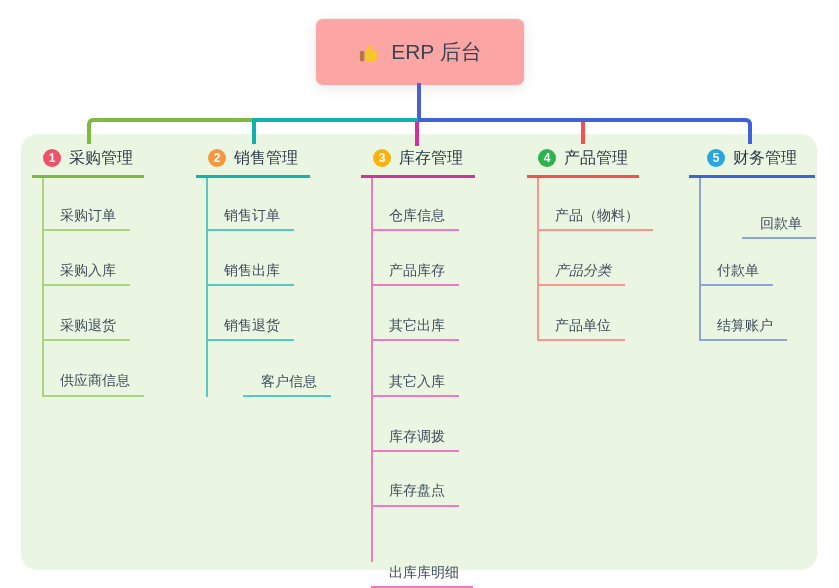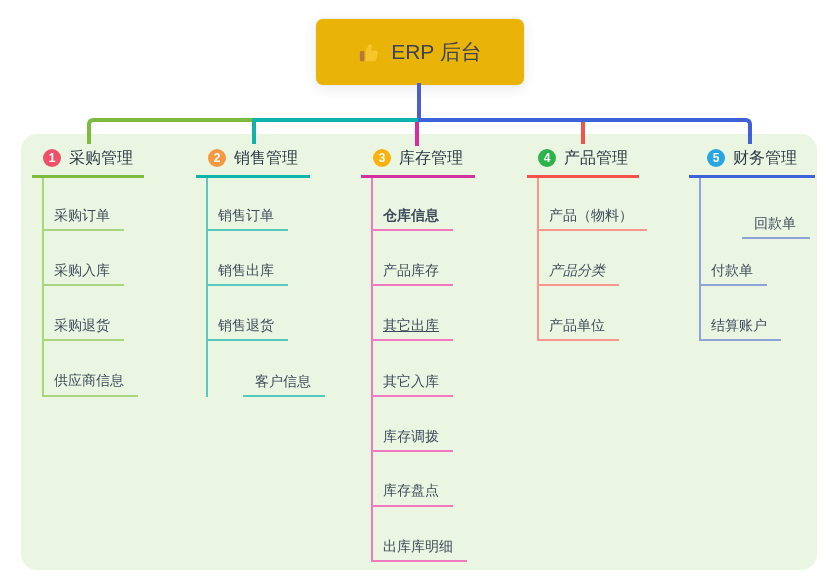--- a/index.html
+++ b/index.html
@@ -8,42 +8,42 @@
     font-family:"Liberation Sans","DejaVu Sans",sans-serif;
     overflow:hidden;
   }
   .canvas{position:absolute;inset:0;}
   .panel{
     position:absolute;left:21px;top:134px;width:796px;height:436px;
     border-radius:16px;
   }
   .root-node{
     position:absolute;left:315px;top:18px;width:208px;height:66px;
-    background:#eab308;border:1px solid #f0f0f0;border-radius:8px;
+    background:#fca5a5;border:1px solid #f0f0f0;border-radius:8px;
     box-shadow:0 3px 12px rgba(60,70,90,0.10);
     display:flex;align-items:center;justify-content:center;gap:10px;
     font-size:21px;font-weight:500;color:#3a4453;
   }
   .root-node .thumb{display:inline-flex;align-items:center;}
   .seg{position:absolute;box-sizing:border-box;}
   .branch-header{
     position:absolute;box-sizing:border-box;height:31px;
     display:flex;align-items:center;justify-content:center;gap:8px;
     padding:0 10px 6px 10px;
     font-size:16px;font-weight:500;color:#2c3a48;white-space:nowrap;
   }
   .badge{
     width:18px;height:18px;border-radius:50%;flex:0 0 18px;
     display:flex;align-items:center;justify-content:center;
     color:#ffffff;font-size:12px;font-weight:bold;line-height:18px;
   }
   .vline{position:absolute;width:2px;}
   .child-node{
     position:absolute;box-sizing:border-box;white-space:nowrap;
-    padding:0 14px 4px 12px;font-size:14px;line-height:19px;color:#3d4b5c;
+    padding:0 14px 4px 18px;font-size:14px;line-height:19px;color:#3d4b5c;
   }
 </style>
 </head>
 <body>
 
 <div class="canvas">
 
   <div class="panel" id="panel" style="background: rgb(234, 246, 226);"></div>
 
   <div class="root-node">
@@ -86,27 +86,27 @@
         <div class="child-node" style="left: 206px; top: 261px; border-bottom: 2px solid rgb(86, 202, 193);">销售出库</div>
         <div class="child-node" style="left: 206px; top: 316px; border-bottom: 2px solid rgb(86, 202, 193);">销售退货</div>
         <div class="child-node" style="left: 206px; top: 372px; border-bottom: 2px solid rgb(86, 202, 193); margin-left: 37px;">客户信息</div>
       </div>
       <div>
         <div class="branch-header" style="left: 361px; top: 147px; min-width: 114px; border-bottom: 3px solid rgb(211, 49, 158);">
           <span class="badge" style="background: rgb(251, 178, 13);">3</span>
           <span>库存管理</span>
         </div>
         <div class="vline" style="left: 371px; top: 178px; height: 384px; background: rgb(239, 122, 192);"></div>
-        <div class="child-node" style="left: 371px; top: 206px; border-bottom: 2px solid rgb(239, 122, 192); font-weight: bold;">仓库信息</div>
+        <div class="child-node" style="left: 371px; top: 206px; border-bottom: 2px solid rgb(239, 122, 192);">仓库信息</div>
         <div class="child-node" style="left: 371px; top: 261px; border-bottom: 2px solid rgb(239, 122, 192);">产品库存</div>
-        <div class="child-node" style="left: 371px; top: 316px; border-bottom: 2px solid rgb(239, 122, 192); text-decoration: underline;">其它出库</div>
+        <div class="child-node" style="left: 371px; top: 316px; border-bottom: 2px solid rgb(239, 122, 192);">其它出库</div>
         <div class="child-node" style="left: 371px; top: 372px; border-bottom: 2px solid rgb(239, 122, 192);">其它入库</div>
         <div class="child-node" style="left: 371px; top: 427px; border-bottom: 2px solid rgb(239, 122, 192);">库存调拨</div>
         <div class="child-node" style="left: 371px; top: 482px; border-bottom: 2px solid rgb(239, 122, 192); font-family: Liberation Mono, monospace;">库存盘点</div>
-        <div class="child-node" style="left: 371px; top: 537px; border-bottom: 2px solid rgb(239, 122, 192);">出库库明细</div>
+        <div class="child-node" style="left: 371px; top: 563px; border-bottom: 2px solid rgb(239, 122, 192);">出库库明细</div>
       </div>
       <div>
         <div class="branch-header" style="left: 527px; top: 147px; min-width: 112px; border-bottom: 3px solid rgb(244, 81, 75);">
           <span class="badge" style="background: rgb(45, 179, 75);">4</span>
           <span>产品管理</span>
         </div>
         <div class="vline" style="left: 537px; top: 178px; height: 163px; background: rgb(249, 150, 141);"></div>
         <div class="child-node" style="left: 537px; top: 206px; border-bottom: 2px solid rgb(249, 150, 141);">产品（物料）</div>
         <div class="child-node" style="left: 537px; top: 261px; border-bottom: 2px solid rgb(249, 150, 141); font-style: italic;">产品分类</div>
         <div class="child-node" style="left: 537px; top: 316px; border-bottom: 2px solid rgb(249, 150, 141);">产品单位</div>

